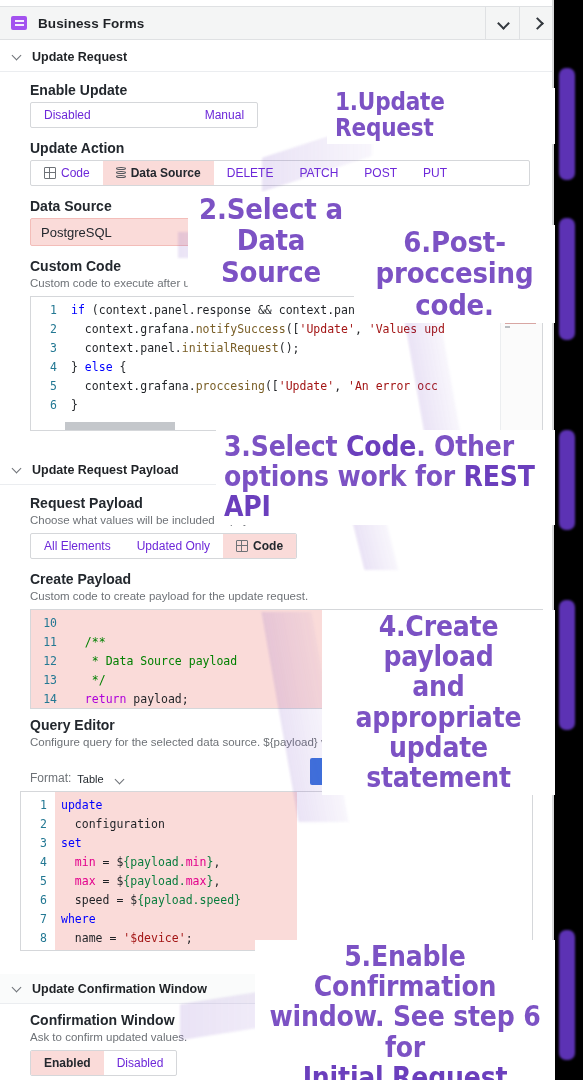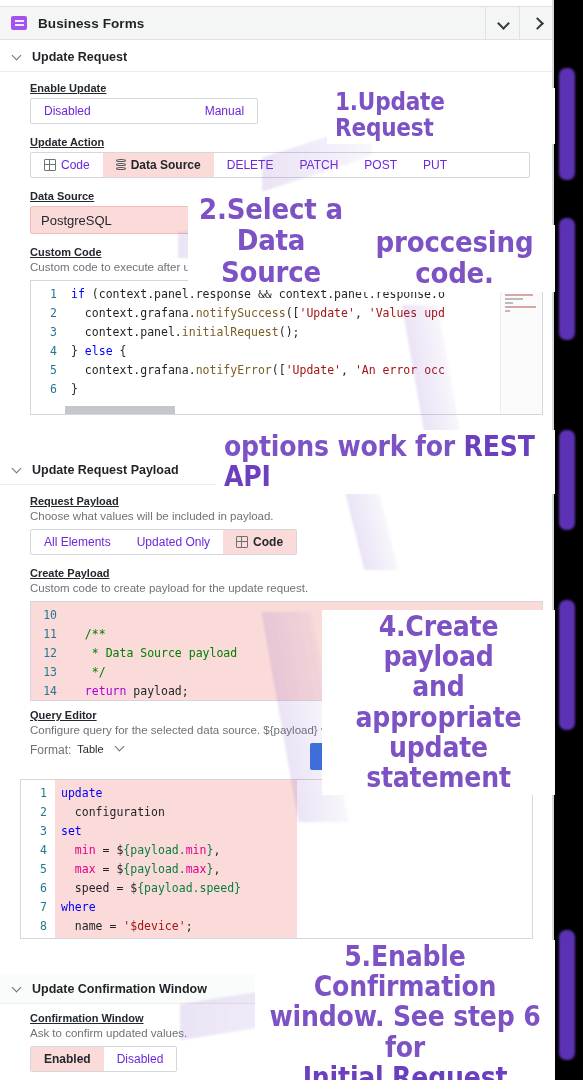--- a/index.html
+++ b/index.html
@@ -85,23 +85,22 @@
     border-right: 1.6px solid #6e7277; border-bottom: 1.6px solid #6e7277;
     transform: rotate(45deg);
   }
   .section-title {
     font-size: 12.5px; font-weight: 600; color: #1f2226;
   }
   .section-body { padding: 10px 12px 10px 30px; }
 
   .field { margin-bottom: 12px; }
   .field-label {
-    font-size: 11px; font-weight: 600; color: #23282e;
+    font-size: 14px; font-weight: 600; color: #23282e;
     margin-bottom: 4px;
-    text-decoration: underline;
   }
   .field-desc {
     font-size: 11.5px; color: #6e7277; line-height: 15px;
     margin: -2px 0 5px 0;
   }
   
   .radio-group {
     display: inline-flex; align-items: stretch;
     border: 1px solid #d5d7da; border-radius: 2px;
     background: #ffffff; height: 26px; overflow: hidden;
@@ -180,21 +179,21 @@
   }
   .mm-line { position:absolute; height: 2px; background: #b9bcc0; }
   .mm-line.r { background: #d8a6a3; }
   .hscroll {
     position: absolute; left: 34px; bottom: 0; height: 8px;
     background: #c4c7cb;
   }
 
   
   .qe-toolbar {
-    display: flex; align-items: flex-start; height: 30px; margin-bottom: 6px;
+    display: flex; align-items: flex-end; height: 30px; margin-bottom: 6px;
   }
   .fmt-label { font-size: 12px; color: #6e7277; margin-right: 6px; }
   .fmt-value { font-size: 11px; color: #23282e; margin-right: 12px; }
   .fmt-caret { width: 9px; height: 9px; position: relative; }
   .fmt-caret::after {
     content:""; position:absolute; left:0; top:0;
     width: 6px; height: 6px;
     border-right: 1.5px solid #6e7277; border-bottom: 1.5px solid #6e7277;
     transform: rotate(45deg);
   }
@@ -332,21 +331,21 @@
                 <div>2</div>
                 <div>3</div>
                 <div>4</div>
                 <div>5</div>
                 <div>6</div>
             </div>
             <div class="code-area"><span class="tok-kw">if</span> (context.panel.response &amp;&amp; context.panel.response.o
   context.grafana.<span class="tok-fn">notifySuccess</span>([<span class="tok-str">'Update'</span>, <span class="tok-str">'Values upd</span>
   context.panel.<span class="tok-fn">initialRequest</span>();
 } <span class="tok-kw">else</span> {
-  context.grafana.<span class="tok-fn">notifyError</span>([<span class="tok-str">'Update'</span>, <span class="tok-str">'An error occ</span>
+  context.grafana.<span class="tok-fn">proccesing</span>([<span class="tok-str">'Update'</span>, <span class="tok-str">'An error occ</span>
 }</div>
             <div class="minimap">
               <div class="mm-line" style="left:4px; top:5px; width:30px;"></div>
               <div class="mm-line" style="left:4px; top:9px; width:33px;"></div>
               <div class="mm-line r" style="left:4px; top:13px; width:28px;"></div>
               <div class="mm-line" style="left:4px; top:17px; width:18px;"></div>
               <div class="mm-line" style="left:4px; top:21px; width:8px;"></div>
               <div class="mm-line r" style="left:4px; top:25px; width:31px;"></div>
               <div class="mm-line" style="left:4px; top:29px; width:5px;"></div>
             </div>
@@ -478,24 +477,28 @@
   <div class="anno" style="left:327px; top:88px; width:228px; font-size:24px;">
     <span>1.Update Request</span>
   </div>
 
   <div class="anno" style="left:188px; top:192px; width:166px; font-size:29px; text-align:center;">
     <div>2.Select a</div>
     <div>Data Source</div>
   </div>
 
   <div class="anno" style="left:354px; top:225px; width:201px; font-size:29px; text-align:center;">
+    <div>6.Post-</div>
     <div>proccesing code.</div>
   </div>
 
   <div class="anno" style="left:216px; top:430px; width:339px; font-size:28px;">
+    <div>
+      <span>3.Select </span><b>Code</b><span>. Other</span>
+    </div>
     <div>
       <span>options work for </span><b>REST API</b>
     </div>
   </div>
 
   <div class="anno" style="left:322px; top:610px; width:233px; font-size:28px; text-align:center;">
     <div>4.Create payload</div>
     <div>and appropriate</div>
     <div>update statement</div>
   </div>

